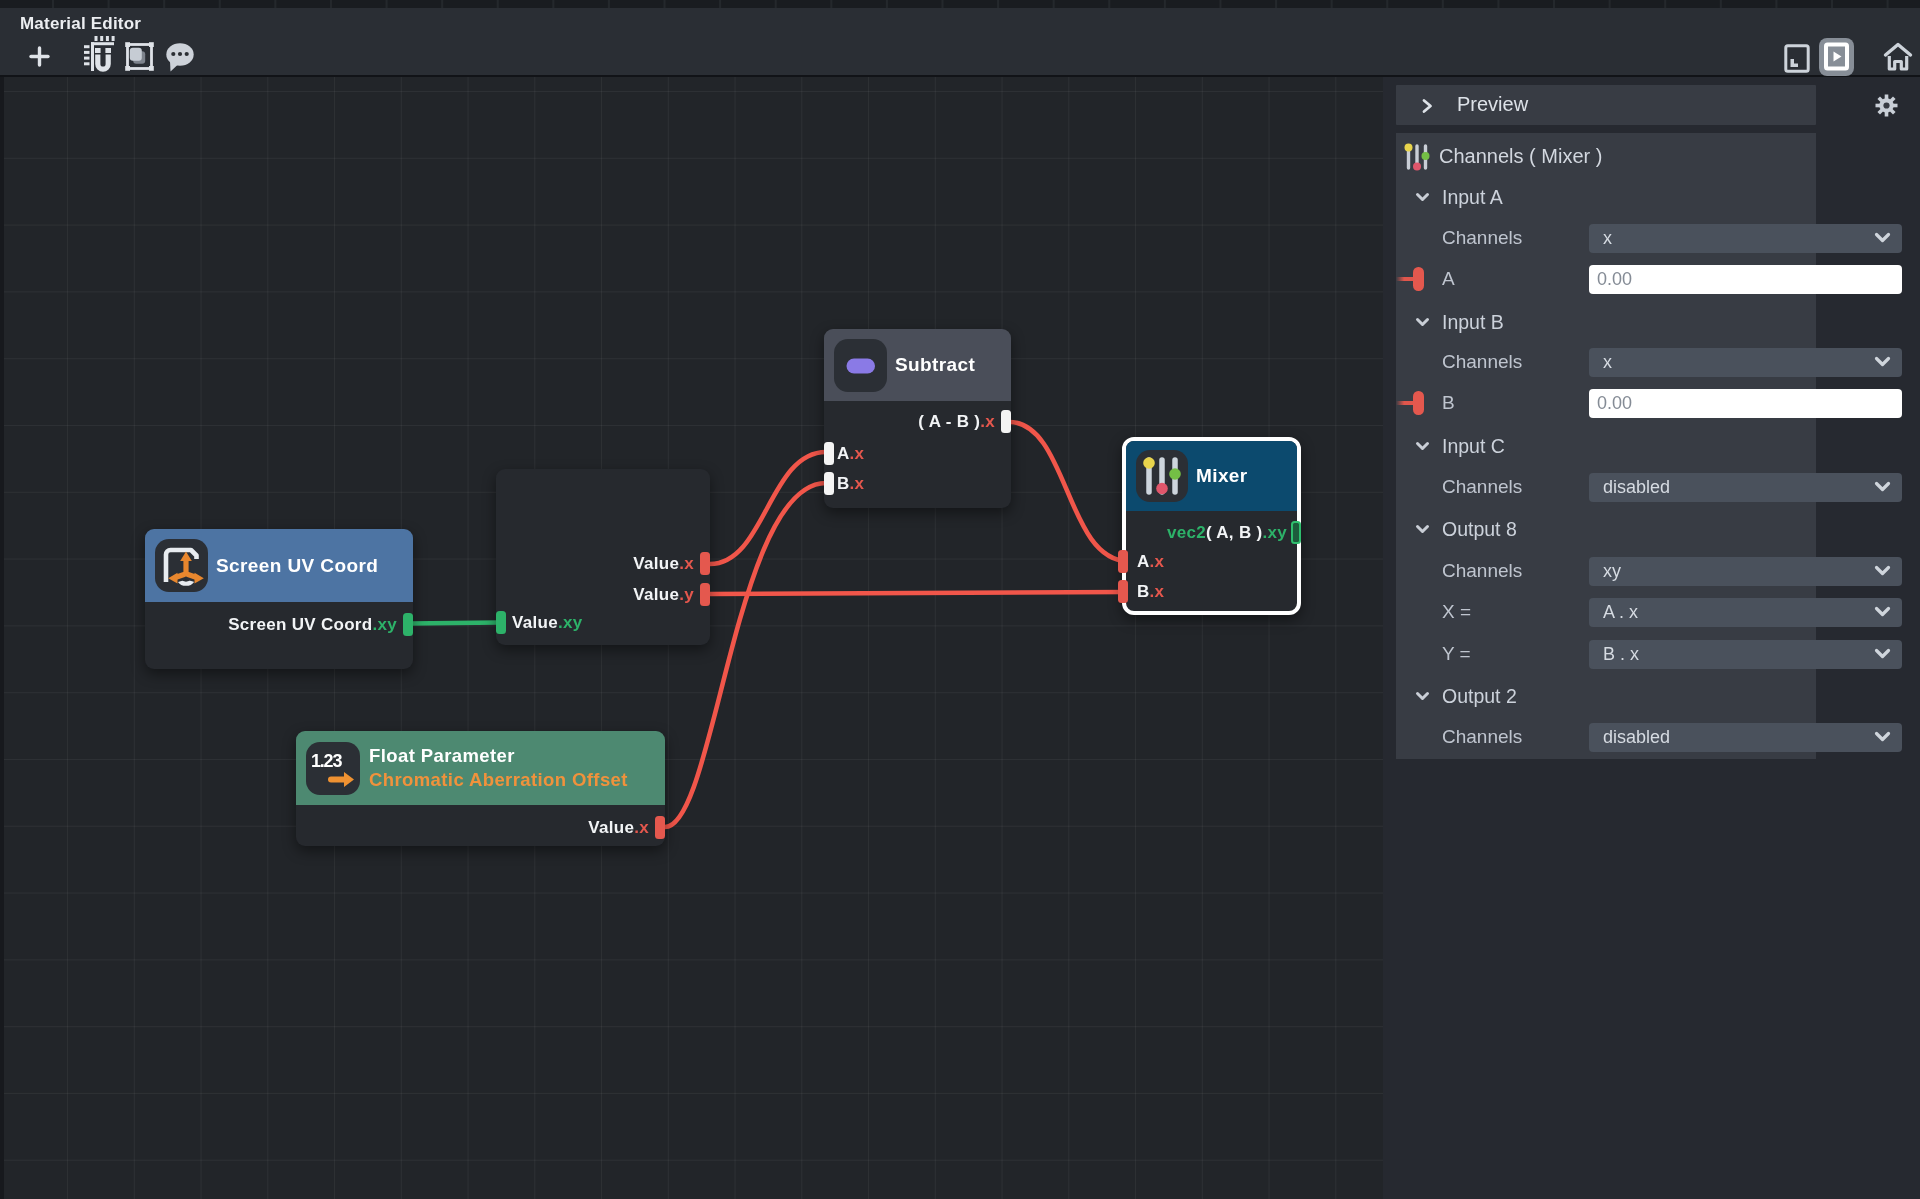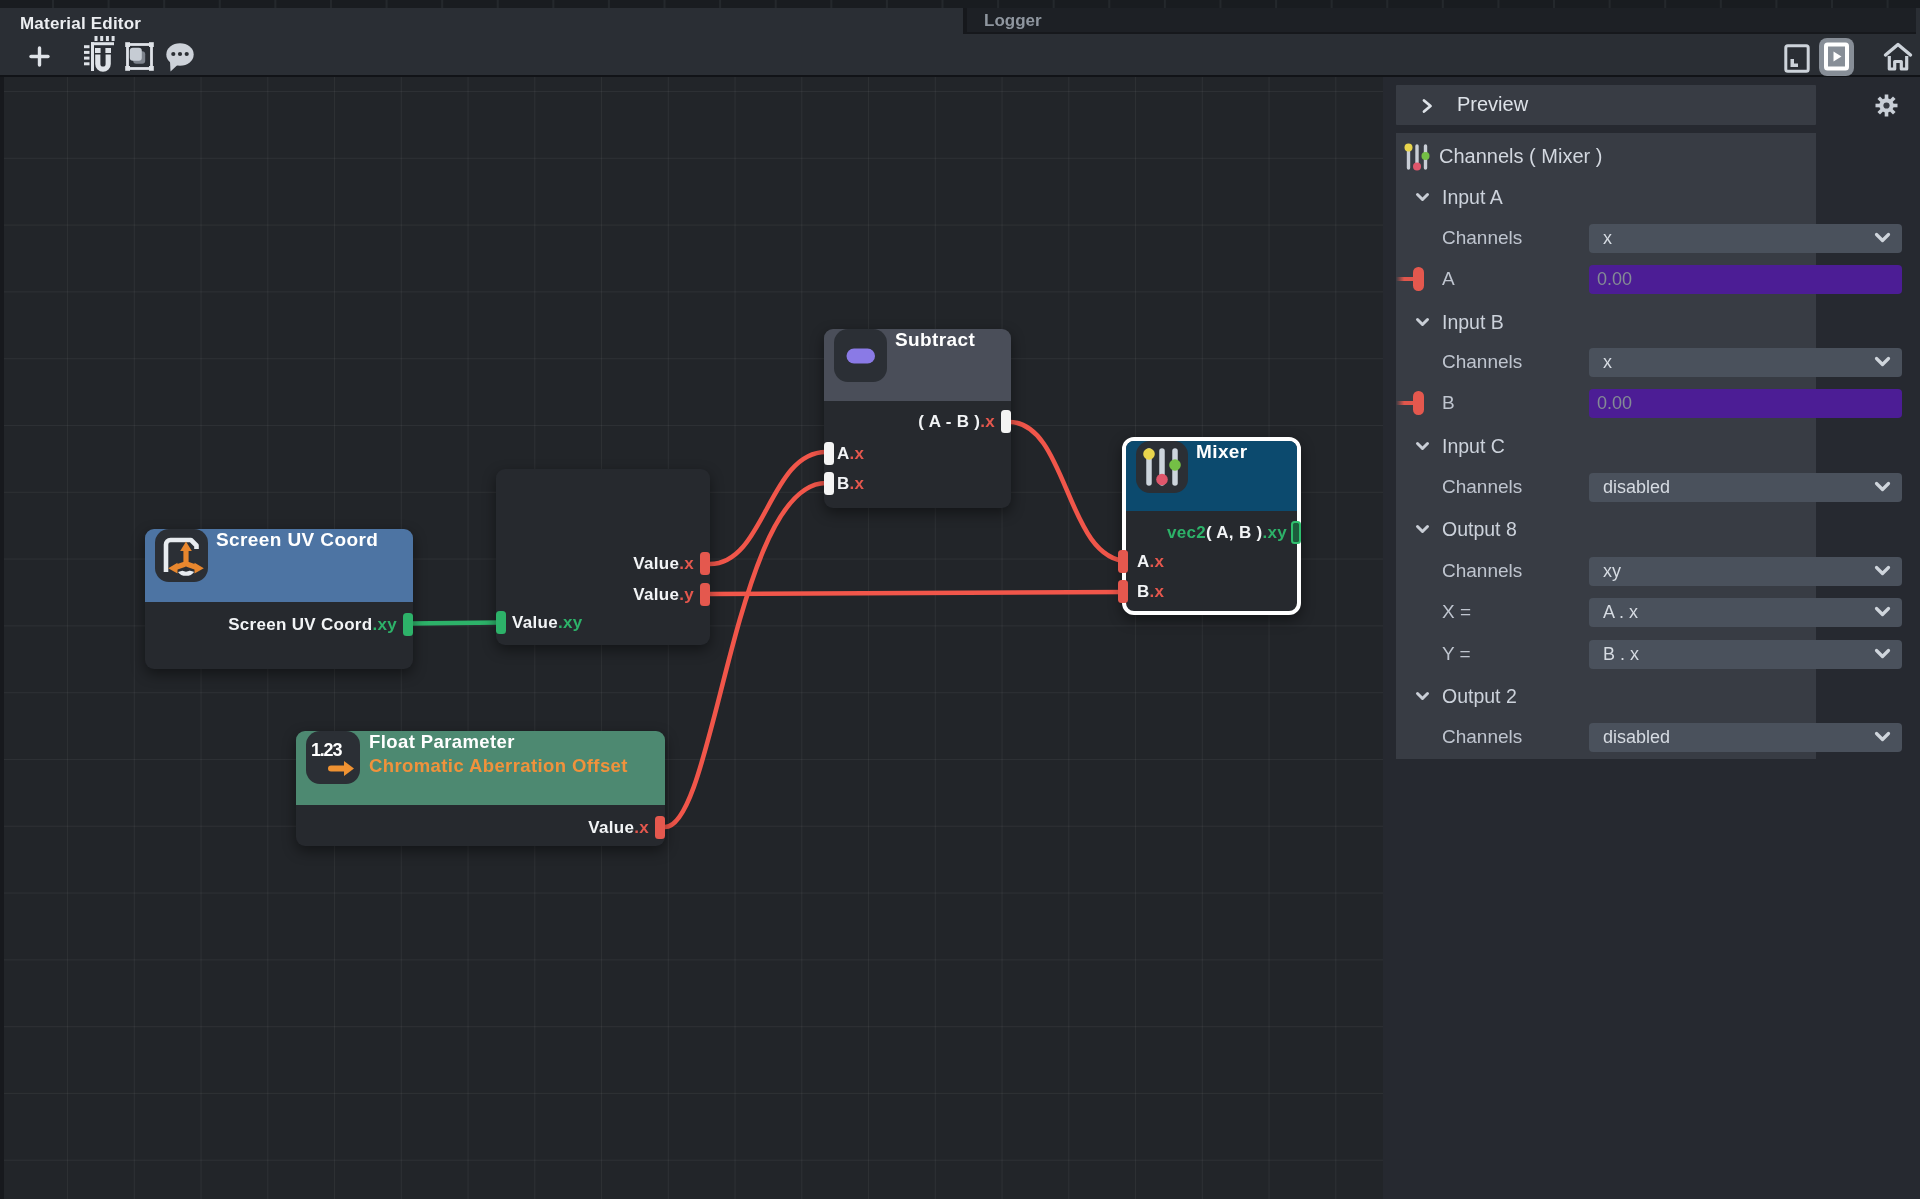--- a/index.html
+++ b/index.html
@@ -32,21 +32,21 @@
     overflow:hidden; }
 
   
   #crumb { position:absolute; left:18px; top:11px; width:338px; height:34px; background:#575e69;
     border-radius:8px; }
   #crumb .txt { position:absolute; left:46px; top:7px; font-size:17.5px; color:#f2f4f7; letter-spacing:.2px; }
 
   
   .node { position:absolute; background:#26292e; border-radius:9px;
     box-shadow:0 5px 14px rgba(0,0,0,.45); }
-  .nh { position:absolute; left:0; top:0; right:0; border-radius:9px 9px 0 0; display:flex; }
+  .nh { position:absolute; left:0; top:0; right:0; border-radius:9px 9px 0 0; display:flex; align-items:center; }
   .nicon { position:relative; width:53px; height:53px; border-radius:14px; background:#2b2f35; margin-left:10px; flex:none; }
   .nt { color:#fff; font-weight:bold; font-size:19px; margin-left:8px; letter-spacing:.4px; }
   .nrow { position:absolute; height:23px; line-height:23px; font-size:17px; font-weight:bold; color:#f2f4f6;
     letter-spacing:.3px; white-space:nowrap; }
   .nrow.r { right:16px; text-align:right; }
   .nrow.l { left:16px; }
   .red { color:#e4574d; } .grn { color:#2db269; } .org { color:#f0923c; }
   .port { position:absolute; width:10px; height:23px; border-radius:3.5px; }
   .pr { background:#e4584e; } .pg { background:#2db269; } .pw { background:#f4f4f4; }
 
@@ -54,33 +54,30 @@
   #panel { position:absolute; left:1383px; top:77px; width:537px; height:1122px; background:#262930; }
   .sect { position:absolute; left:13px; width:420px; background:#383c44;text-decoration:underline; }
   #prevbar { top:8px; height:40px; border-radius:1px; }
   #prevbar .txt { position:absolute; left:61px; top:8px; font-size:20px; color:#dde2e8; }
   #chsect { top:56px; height:626px; }
   .plab { position:absolute; font-size:19px; color:#bfc5cf; }
   .phead { position:absolute; font-size:19.5px; color:#ccd2db; }
   .psel { position:absolute; left:206px; width:313px; height:29px; background:#4a515c; border-radius:4px;
     font-size:18px; color:#d6dbe2; line-height:29px; padding-left:14px; }
   .selchev { position:absolute; right:12px; top:9px; }
-  .pinp { position:absolute; left:206px; width:313px; height:29px; background:#4c1d95; border-radius:4px;
+  .pinp { position:absolute; left:206px; width:313px; height:29px; background:#ffffff; border-radius:4px;
     font-size:18px; color:#848b95; line-height:29px; padding-left:8px; }
   .selchev { position:absolute; right:11px; top:8px; }
 </style>
 </head>
 <body>
 <div id="page">
   <div id="topstrip"></div>
   <div id="topbar">
     <div id="metitle">Material Editor</div>
-    <div id="loggertab">
-        <span>Logger</span>
-      </div>
     <svg class="abs" style="left:29px;top:38px" width="21" height="21" viewBox="0 0 21 21">
       <g stroke="#dfe3e8" stroke-width="3.4" stroke-linecap="round">
         <path d="M10.5,2 L10.5,19"></path>
           <path d="M2,10.5 L19,10.5"></path>
       </g>
     </svg>
     <svg class="abs" style="left:84px;top:28px" width="31" height="36" viewBox="0 0 31 36">
       <g stroke="#dfe3e8" stroke-width="3">
         <path d="M7,7.7 L30,7.7"></path>
           <path d="M8.5,6.2 L8.5,35"></path>

